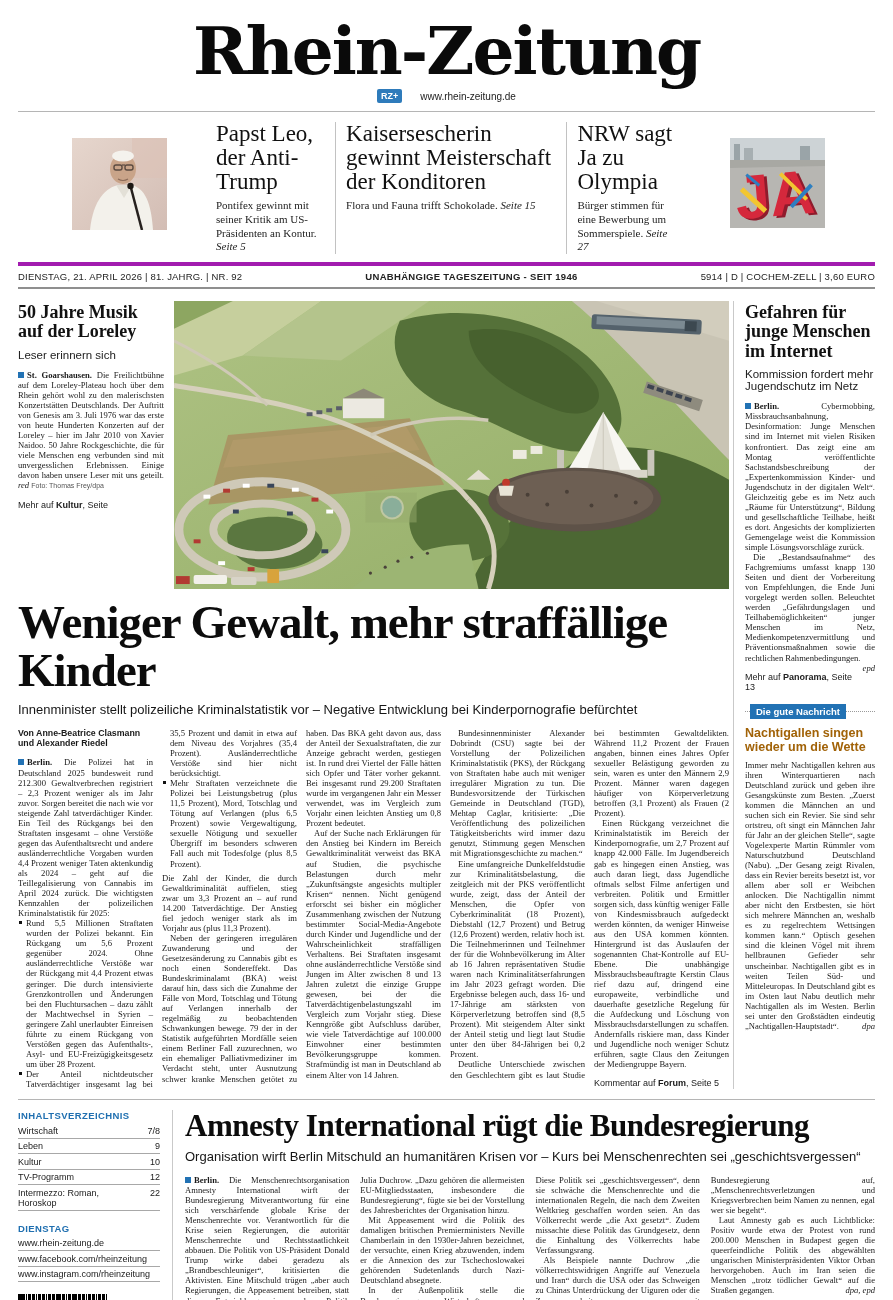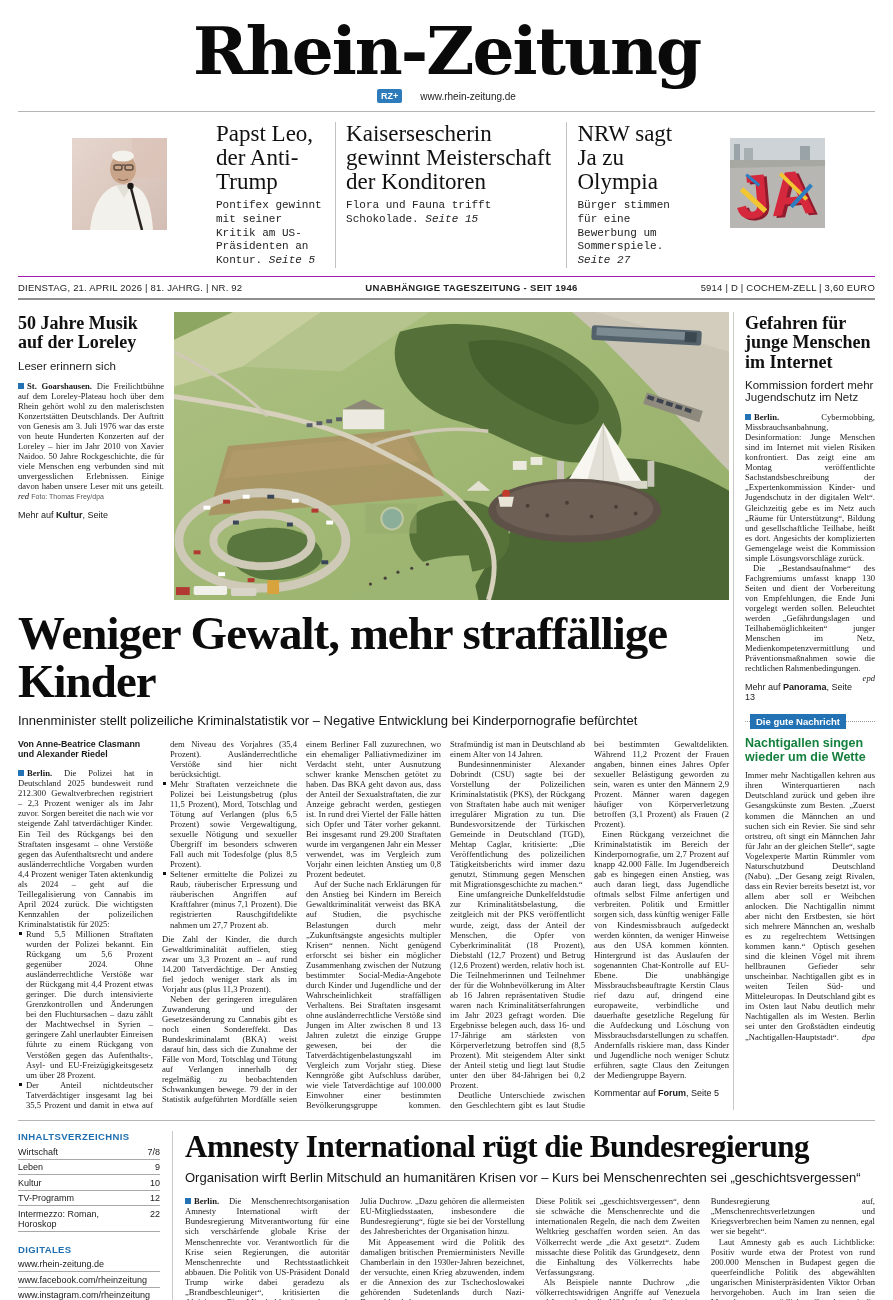--- a/index.html
+++ b/index.html
@@ -26,31 +26,31 @@
   
   .teasers{display:grid;grid-template-columns:37% 27% 36%;padding:10px 0 8px;}
   .teaser{display:flex;gap:9px;padding:0 10px;}
   .teaser:first-child{padding-left:14px;}
   .teaser+.teaser{border-left:1px solid #c2c2c2;}
   .teaser h2{
     margin:0;font-weight:400;font-size:23px;line-height:1.04;color:#111;
     font-family:"Liberation Serif",serif;
   }
   .teaser p{
-    margin:5px 0 0;font-family:Liberation Mono, monospace;font-size:11px;
+    margin:5px 0 0;font-family:Liberation Serif, serif;font-size:11px;
     line-height:1.25;color:#222;
   }
   .teaser p em{font-style:italic;}
   .tz-fig{flex:0 0 auto;overflow:hidden;}
   .tz-fig svg{display:block;}
   
   .dateline{
     display:flex;justify-content:space-between;align-items:center;
     font-family:"Liberation Sans",sans-serif;font-size:9.5px;color:#222;
-    padding:5px 0;border-top:1px solid #a21caf;letter-spacing:.2px;
+    padding:5px 0;border-top:4px solid #a21caf;letter-spacing:.2px;
   }
   .dl-center{font-weight:bold;letter-spacing:.3px;}
   
   .middle{display:grid;grid-template-columns:1fr 142px;column-gap:4px;padding-top:12px;}
   .rail{border-left:1px solid #c9c9c9;padding-left:11px;}
   .photo-row{display:grid;grid-template-columns:146px 1fr;column-gap:10px;height:288px;}
   .aerial{margin:0;height:288px;}
   .aerial svg{display:block;width:100%;height:100%;}
   
   .sm-title{margin:2px 0 0;font-size:18px;line-height:1.08;font-weight:bold;color:#111;}
@@ -78,21 +78,21 @@
   
   .badge-row{display:flex;align-items:center;margin:12px 0 7px;}
   .badge-row::before{content:"";flex:0 0 5px;border-top:1px dotted #9a9a9a;}
   .badge-row::after{content:"";flex:1;border-top:1px dotted #9a9a9a;}
   .badge{
     background:#2272b4;color:#fff;font-family:"Liberation Sans",sans-serif;
     font-weight:bold;font-size:9.5px;padding:2px 6px;white-space:nowrap;
   }
   .nachtigall h4{
     margin:2px 0 6px;font-family:"Liberation Sans",sans-serif;font-size:12.5px;
-    line-height:1.12;color:#15803d;
+    line-height:1.12;color:#a16207;
   }
   
   .bottom{display:grid;grid-template-columns:142px 1fr;column-gap:12px;padding-top:10px;}
   .amnesty{border-left:1px solid #c9c9c9;padding-left:12px;}
   .amnesty h2{margin:0;font-size:31px;font-weight:bold;letter-spacing:-.5px;line-height:1.03;color:#0c0c0c;}
   .cols-4{column-count:4;column-gap:11px;font-size:8.6px;line-height:1.17;text-align:justify;}
   
   .info-col{font-family:"Liberation Sans",sans-serif;}
   .info-col h5{
     margin:0 0 2px;color:#1f6fb0;font-size:9.5px;letter-spacing:.4px;font-weight:bold;
@@ -337,21 +337,20 @@
 
       <article class="main-article">
         <h2 class="main-headline">Weniger Gewalt, mehr straffällige Kinder</h2>
         <p class="deck">Innenminister stellt polizeiliche Kriminalstatistik vor – Negative Entwicklung bei Kinderpornografie befürchtet</p>
         <div class="cols-5">
           <p class="byline"><span>Von Anne-Beatrice Clasmann</span><br><span>und Alexander Riedel</span></p>
           <p><span class="sq"></span><strong>Berlin.</strong> <span>Die Polizei hat in Deutschland 2025 bundesweit rund 212.300 Gewaltverbrechen registriert – 2,3 Prozent weniger als im Jahr zuvor. Sorgen bereitet die nach wie vor steigende Zahl tatverdächtiger Kinder. Ein Teil des Rückgangs bei den Straftaten insgesamt – ohne Verstöße gegen das Aufenthaltsrecht und andere ausländerrechtliche Vorgaben wurden 4,4 Prozent weniger Taten aktenkundig als 2024 – geht auf die Teillegalisierung von Cannabis im April 2024 zurück. Die wichtigsten Kennzahlen der polizeilichen Kriminalstatistik für 2025:</span></p>
           <p class="bullet"><span>Rund 5,5 Millionen Straftaten wurden der Polizei bekannt. Ein Rückgang um 5,6 Prozent gegenüber 2024. Ohne ausländerrechtliche Verstöße war der Rückgang mit 4,4 Prozent etwas geringer. Die durch intensivierte Grenzkontrollen und Änderungen bei den Fluchtursachen – dazu zählt der Machtwechsel in Syrien – geringere Zahl unerlaubter Einreisen führte zu einem Rückgang von Verstößen gegen das Aufenthalts-, Asyl- und EU-Freizügigkeitsgesetz um über 28 Prozent.</span></p>
           <p class="bullet"><span>Der Anteil nichtdeutscher Tatverdächtiger insgesamt lag bei 35,5 Prozent und damit in etwa auf dem Niveau des Vorjahres (35,4 Prozent). Ausländerrechtliche Verstöße sind hier nicht berücksichtigt.</span></p>
           <p class="bullet"><span>Mehr Straftaten verzeichnete die Polizei bei Leistungsbetrug (plus 11,5 Prozent), Mord, Totschlag und Tötung auf Verlangen (plus 6,5 Prozent) sowie Vergewaltigung, sexuelle Nötigung und sexueller Übergriff im besonders schweren Fall auch mit Todesfolge (plus 8,5 Prozent).</span></p>
-          <p class="bullet"><span>Seltener ermittelte die Polizei zu Raub, räuberischer Erpressung und räuberischen Angriffen auf Kraftfahrer (minus 7,1 Prozent). Die registrierten Rauschgiftdelikte nahmen um 27,7 Prozent ab.</span></p>
           <p style="margin-top:4px;"><span>Die Zahl der Kinder, die durch Gewaltkriminalität auffielen, stieg zwar um 3,3 Prozent an – auf rund 14.200 Tatverdächtige. Der Anstieg fiel jedoch weniger stark als im Vorjahr aus (plus 11,3 Prozent).</span></p>
           <p class="para"><span>Neben der geringeren irregulären Zuwanderung und der Gesetzesänderung zu Cannabis gibt es noch einen Sondereffekt. Das Bundeskriminalamt (BKA) weist darauf hin, dass sich die Zunahme der Fälle von Mord, Totschlag und Tötung auf Verlangen innerhalb der regelmäßig zu beobachtenden Schwankungen bewege. 79 der in der Statistik aufgeführten Mordfälle seien einem Berliner Fall zuzurechnen, wo ein ehemaliger Palliativmediziner im Verdacht steht, unter Ausnutzung schwer kranke Menschen getötet zu haben. Das BKA geht davon aus, dass der Anteil der Sexualstraftaten, die zur Anzeige gebracht werden, gestiegen ist. In rund drei Viertel der Fälle hätten sich Opfer und Täter vorher gekannt. Bei insgesamt rund 29.200 Straftaten wurde im vergangenen Jahr ein Messer verwendet, was im Vergleich zum Vorjahr einen leichten Anstieg um 0,8 Prozent bedeutet.</span></p>
           <p class="para"><span>Auf der Suche nach Erklärungen für den Anstieg bei Kindern im Bereich Gewaltkriminalität verweist das BKA auf Studien, die psychische Belastungen durch mehr „Zukunftsängste angesichts multipler Krisen“ nennen. Nicht genügend erforscht sei bisher ein möglicher Zusammenhang zwischen der Nutzung bestimmter Social-Media-Angebote durch Kinder und Jugendliche und der Wahrscheinlichkeit straffälligen Verhaltens. Bei Straftaten insgesamt ohne ausländerrechtliche Verstöße sind Jungen im Alter zwischen 8 und 13 Jahren zuletzt die einzige Gruppe gewesen, bei der die Tatverdächtigenbelastungszahl im Vergleich zum Vorjahr stieg. Diese Kenngröße gibt Aufschluss darüber, wie viele Tatverdächtige auf 100.000 Einwohner einer bestimmten Bevölkerungsgruppe kommen. Strafmündig ist man in Deutschland ab einem Alter von 14 Jahren.</span></p>
           <p class="para"><span>Bundesinnenminister Alexander Dobrindt (CSU) sagte bei der Vorstellung der Polizeilichen Kriminalstatistik (PKS), der Rückgang von Straftaten habe auch mit weniger irregulärer Migration zu tun. Die Bundesvorsitzende der Türkischen Gemeinde in Deutschland (TGD), Mehtap Caglar, kritisierte: „Die Veröffentlichung des polizeilichen Tätigkeitsberichts wird immer dazu genutzt, Stimmung gegen Menschen mit Migrationsgeschichte zu machen.“</span></p>
           <p class="para"><span>Eine umfangreiche Dunkelfeldstudie zur Kriminalitätsbelastung, die zeitgleich mit der PKS veröffentlicht wurde, zeigt, dass der Anteil der Menschen, die Opfer von Cyberkriminalität (18 Prozent), Diebstahl (12,7 Prozent) und Betrug (12,6 Prozent) werden, relativ hoch ist. Die Teilnehmerinnen und Teilnehmer der für die Wohnbevölkerung im Alter ab 16 Jahren repräsentativen Studie waren nach Kriminalitätserfahrungen im Jahr 2023 gefragt worden. Die Ergebnisse belegen auch, dass 16- und 17-Jährige am stärksten von Körperverletzung betroffen sind (8,5 Prozent). Mit steigendem Alter sinkt der Anteil stetig und liegt laut Studie unter den über 84-Jährigen bei 0,2 Prozent.</span></p>
           <p class="para"><span>Deutliche Unterschiede zwischen den Geschlechtern gibt es laut Studie bei bestimmten Gewaltdelikten. Während 11,2 Prozent der Frauen angaben, binnen eines Jahres Opfer sexueller Belästigung geworden zu sein, waren es unter den Männern 2,9 Prozent. Männer waren dagegen häufiger von Körperverletzung betroffen (3,1 Prozent) als Frauen (2 Prozent).</span></p>
           <p class="para"><span>Einen Rückgang verzeichnet die Kriminalstatistik im Bereich der Kinderpornografie, um 2,7 Prozent auf knapp 42.000 Fälle. Im Jugendbereich gab es hingegen einen Anstieg, was auch daran liegt, dass Jugendliche oftmals selbst Filme anfertigen und verbreiten. Politik und Ermittler sorgen sich, dass künftig weniger Fälle von Kindesmissbrauch aufgedeckt werden könnten, da weniger Hinweise aus den USA kommen könnten. Hintergrund ist das Auslaufen der sogenannten Chat-Kontrolle auf EU-Ebene. Die unabhängige Missbrauchsbeauftragte Kerstin Claus rief dazu auf, dringend eine europaweite, verbindliche und dauerhafte gesetzliche Regelung für die Aufdeckung und Löschung von Missbrauchsdarstellungen zu schaffen. Andernfalls riskiere man, dass Kinder und Jugendliche noch weniger Schutz erführen, sagte Claus den Zeitungen der Mediengruppe Bayern.</span></p>
           <p class="cols-more"><span>Kommentar auf </span><strong>Forum</strong><span>, Seite 5</span></p>
         </div>
       </article>
@@ -398,21 +397,21 @@
         <div class="toc-row">
             <span>TV-Programm</span>
             <span>12</span>
           </div>
         <div class="toc-row">
             <span>Intermezzo: Roman, Horoskop</span>
             <span>22</span>
           </div>
       </section>
       <section>
-        <h5>DIGITALES</h5>
+        <h5>DIENSTAG</h5>
         <div class="toc-row">www.rhein-zeitung.de</div>
         <div class="toc-row">www.facebook.com/rheinzeitung</div>
         <div class="toc-row">www.instagram.com/rheinzeitung</div>
       </section>
       <div class="barcodes">
         <div>
           <div class="bars big"></div>
 
         </div>
 

